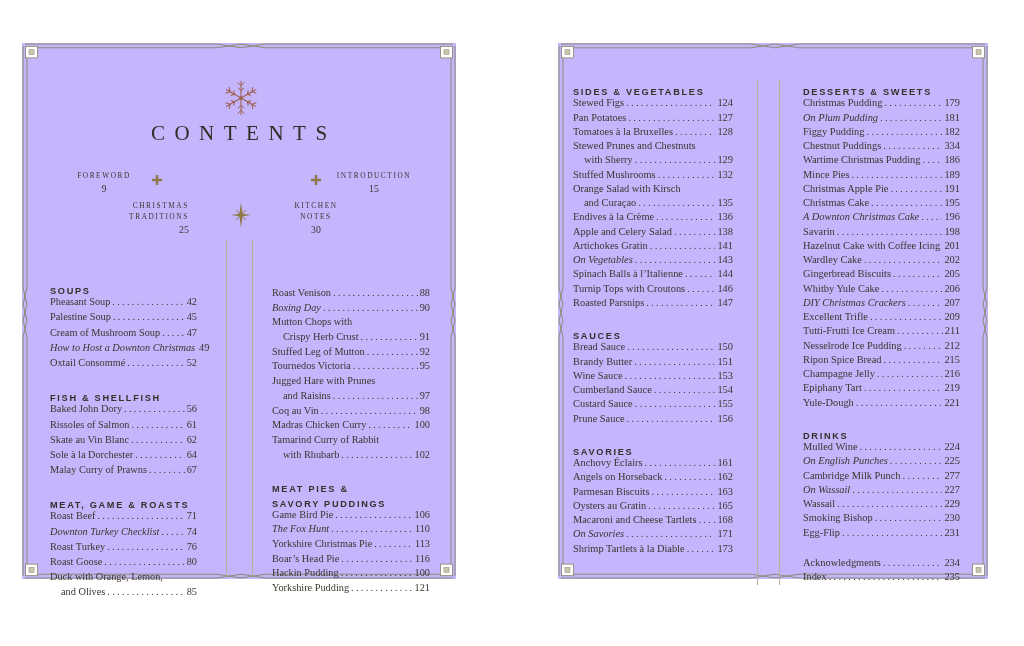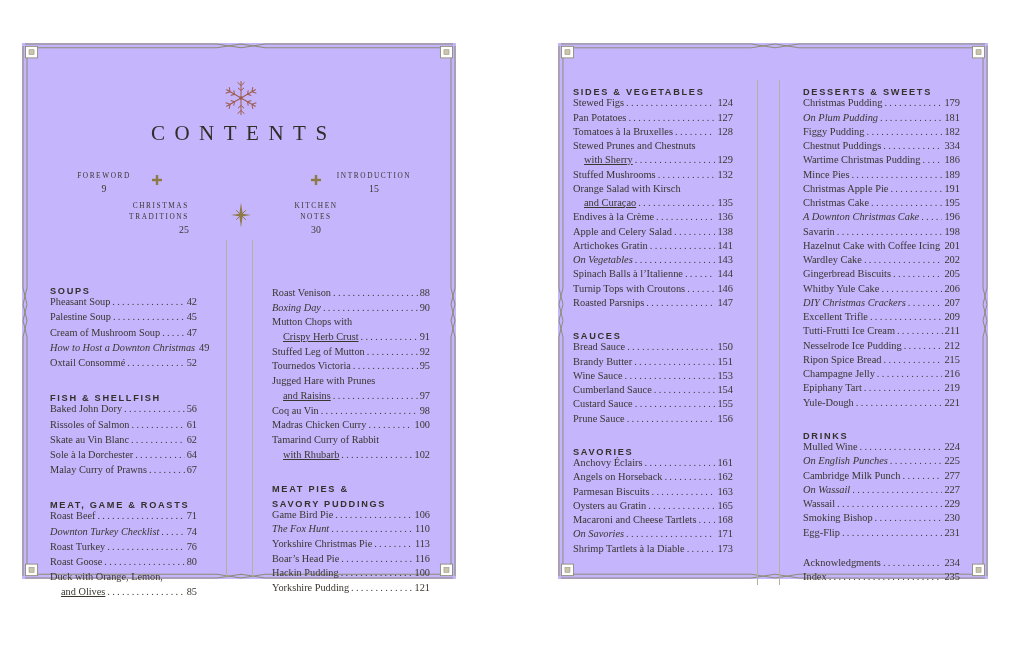--- a/index.html
+++ b/index.html
@@ -47,21 +47,21 @@
   .row{display:flex;align-items:baseline;height:14.6px;font-size:10.3px;color:#3a372e;}
   .page-left .col1 .row{height:15.2px;}
   .page-left .col2 .row{height:14.7px;text-align:right;}
   .page-right .row{height:14.25px;font-size:10.4px;}
   .row[data-type="s"]{height:16px !important;}
   .row[data-type="h"]{align-items:flex-end;}
   .row[data-type="h"] .row-text{font-family:"Liberation Sans", sans-serif;font-weight:bold;
     font-size:9.2px;letter-spacing:1.7px;color:#33312a;}
   .row-text{white-space:nowrap;}
   .row-text[data-st="i"]{font-style:italic;}
-  .row-text[data-st="n"]{padding-left:11px;text-decoration:underline;}
+  .row-text[data-st="n"]{padding-left:11px;}
   .leader{flex:1 1 0;overflow:hidden;white-space:nowrap;margin:0 2px;min-width:0;}
   .leader[data-led="y"]::after{content:"....................................................";
     letter-spacing:2.3px;color:#3a372e;}
   .pg{white-space:nowrap;}
 </style>
 </head>
 <body>
 
 <div class="spread">
 

